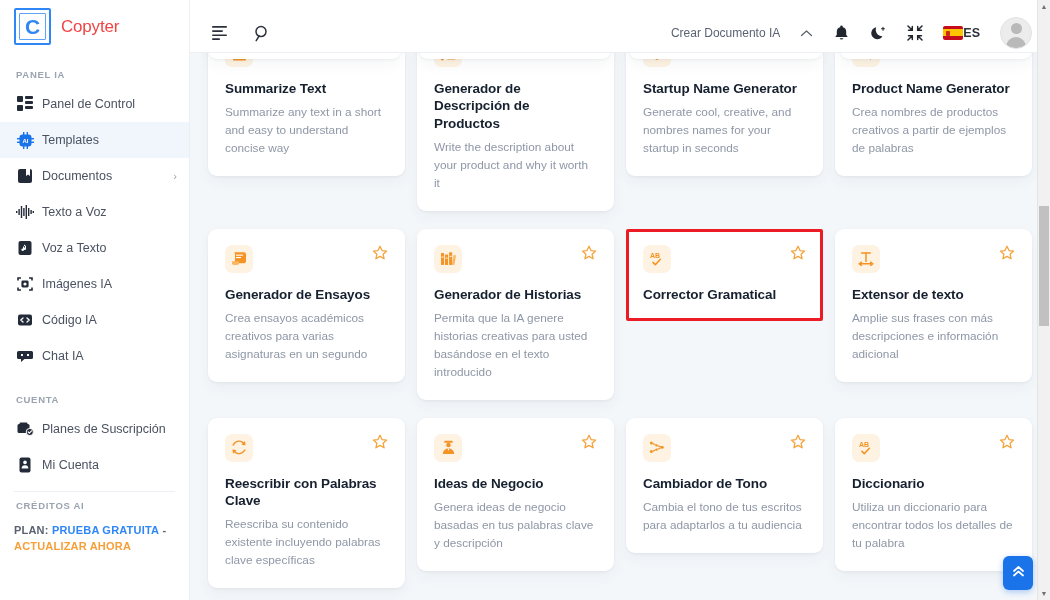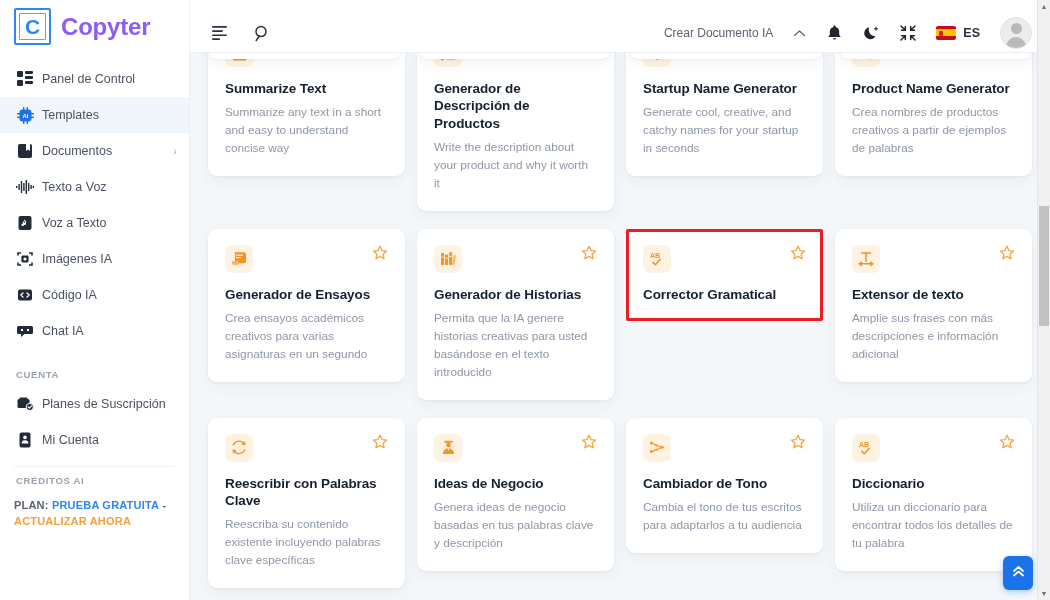--- a/index.html
+++ b/index.html
@@ -29,21 +29,21 @@
     border-radius: 2px; position: relative;
   }
   .brand-logo::before {
     content: ""; position: absolute; inset: 3px; border: 1px solid #5ba4f8;
     border-radius: 1px;
   }
   .brand-logo span {
     font-size: 21px; font-weight: 700; color: #2f86f6; line-height: 1;
     position: relative; z-index: 1;
   }
-  .brand-name { font-size: 24px; font-weight: 700; color: #8b5cf6; letter-spacing: -0.2px; }
+  .brand-name { font-size: 17px; font-weight: 400; color: #ef4444; letter-spacing: -0.2px; }
 
   .side-scroll { flex: 1 1 auto; overflow: hidden; padding-top: 8px; }
   .side-head {
     font-size: 9.5px; font-weight: 600; letter-spacing: .7px;
     color: #9aa3b0; padding: 8px 0 6px 16px; text-transform: uppercase;
   }
   .nav-item {
     display: flex; align-items: center; gap: 8px;
     height: 36px; padding-left: 16px; padding-right: 12px;
     color: #4a5260; font-size: 12.5px; cursor: pointer; position: relative;
@@ -68,21 +68,21 @@
 
   .topbar {
     height: 53px; flex: 0 0 53px; background: #fff;
     border-bottom: 1px solid #eceff3;
     display: flex; align-items: center; padding: 14px 18px 0 22px;
   }
   .top-left { display: flex; align-items: center; gap: 24px; }
   .icon-btn { color: #2b303b; display: flex; align-items: center; justify-content: center; cursor: pointer; }
   .top-right { margin-left: auto; display: flex; align-items: center; gap: 20px; }
   .create-doc { font-size: 12px; color: #5a6272; cursor: pointer; }
-  .lang { display: flex; align-items: center; gap: 7px; cursor: pointer; }
+  .lang { display: flex; align-items: center; cursor: pointer; }
   .flag {
     width: 20px; height: 14px; border-radius: 2px; overflow: hidden;
     background: linear-gradient(#c60b1e 0 25%, #ffc400 25% 75%, #c60b1e 75% 100%);
     position: relative; flex: 0 0 20px;
   }
   .flag::after {
     content:""; position:absolute; left:3px; top:4.5px; width:4px; height:5px;
     background:#c60b1e; border-radius:1px; opacity:.85;
   }
   .lang-txt { font-size: 12.5px; font-weight: 700; color: #2b303b; }
@@ -163,20 +163,21 @@
   <aside class="sidebar">
     <div class="brand">
       <div class="brand-logo">
         <span>C</span>
       </div>
       <div class="brand-name">Copyter</div>
     </div>
 
     <div class="side-scroll">
 
+      <div class="side-head">PANEL IA</div>
 
       <div class="nav-item">
         <span class="ico">
           <svg width="16" height="16" viewBox="0 0 16 16">
               <rect x="0" y="0" width="6" height="6" rx="1" fill="#232b39"></rect>
               <rect x="8" y="0" width="8" height="3" rx="1" fill="#232b39"></rect>
               <rect x="8" y="5" width="8" height="3" rx="1" fill="#232b39"></rect>
               <rect x="0" y="9" width="6" height="6" rx="1" fill="#232b39"></rect>
               <rect x="8" y="10" width="8" height="3" rx="1" fill="#232b39"></rect>
             </svg>
@@ -460,21 +461,21 @@
                   </g>
                 </svg>
             </span>
             <span class="star">
               <svg width="16" height="16" viewBox="0 0 16 16">
                   <path d="M8 1.3 l2 4.3 l4.6.5 l-3.5 3.1 l1 4.6 l-4.1-2.4 l-4.1 2.4 l1-4.6 l-3.5-3.1 l4.6-.5z" fill="none" stroke="#f5a33b" stroke-width="1.3" stroke-linejoin="round"></path>
                 </svg>
             </span>
           </div>
           <div class="card-title">Startup Name Generator</div>
-          <div class="card-desc">Generate cool, creative, and catchy names for your startup in seconds</div>
+          <div class="card-desc">Generate cool, creative, and nombres names for your startup in seconds</div>
         </div>
 
         <div class="card">
           <div class="card-top">
             <span class="card-ico">
               <svg width="17" height="15" viewBox="0 0 17 15">
                   <rect x="0.6" y="3.4" width="11" height="8.6" rx="1.3" fill="#f59324"></rect>
                   <rect x="2.4" y="1.6" width="7.4" height="2" rx="1" fill="#fbb662"></rect>
                   <circle cx="12.3" cy="10.6" r="3.5" fill="#f59324" stroke="#fff" stroke-width="1"></circle>
                   <path d="M10.8 10.6 l1.1 1.1 l2-2.2" stroke="#fff" stroke-width="1.2" fill="none" stroke-linecap="round" stroke-linejoin="round"></path>

